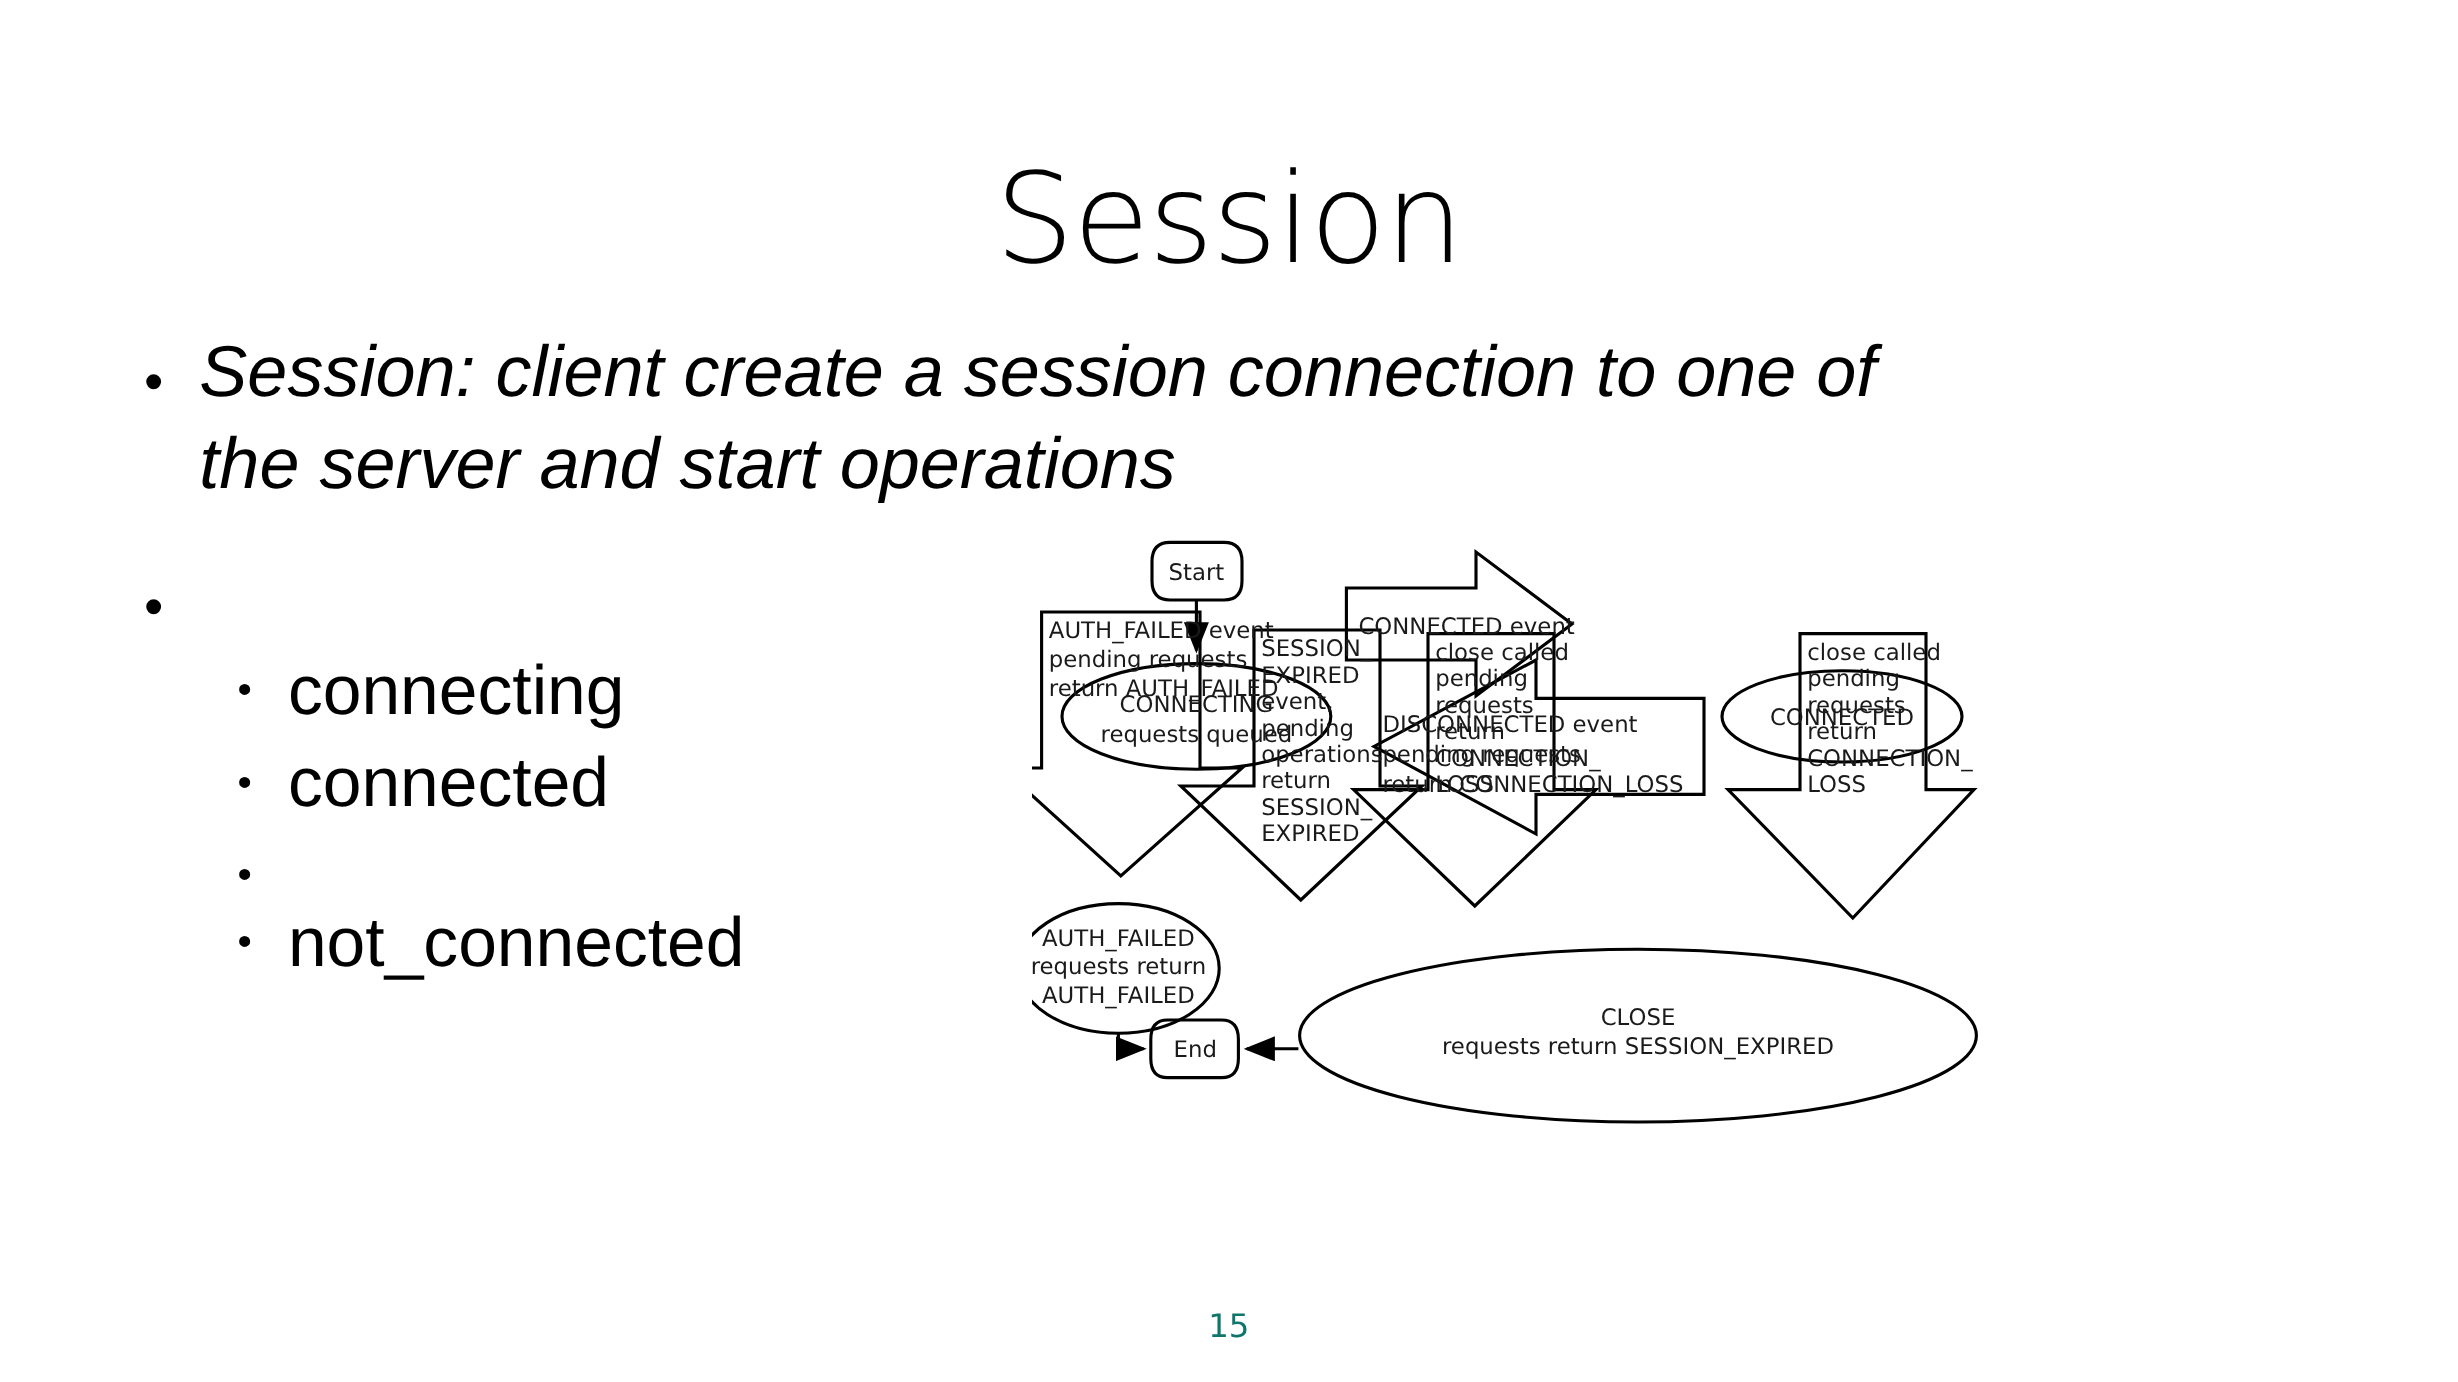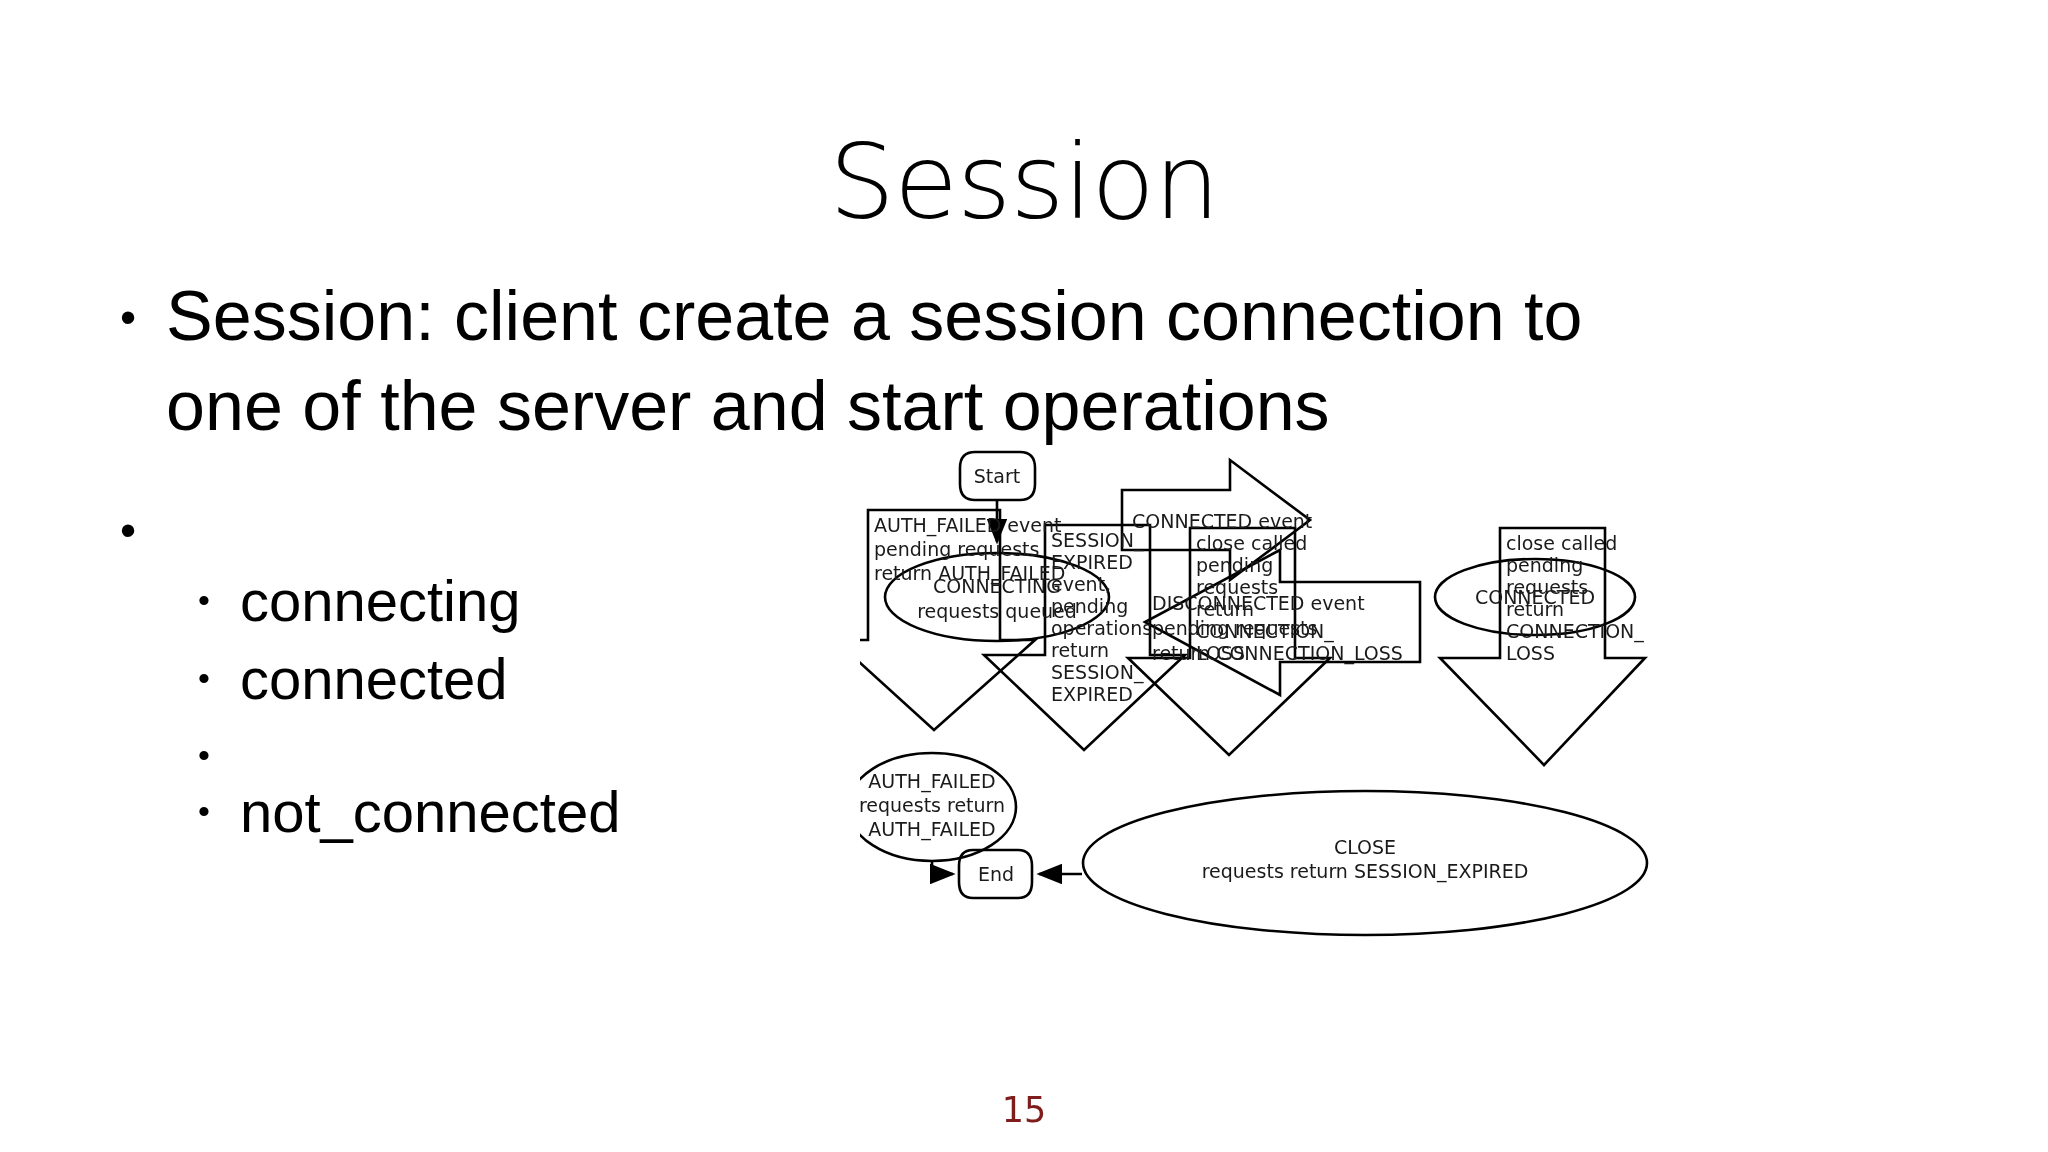--- a/index.html
+++ b/index.html
@@ -49,24 +49,25 @@
     font-size: 44px;
     line-height: 1;
     margin-right: 30px;
     color: #000;
   }
   .bullet-l1 .bullet-dot { font-size: 46px; padding-top: 22px; }
   .bullet-l2 .bullet-dot { font-size: 34px; padding-top: 20px; }
 
   .bullet-text-l1 {
     font-family: "Liberation Sans", sans-serif;
-    font-size: 70px;
+    font-size: 60px;
     font-weight: 400;
     line-height: 1.28;
     max-width: 1460px;
+    font-style: italic;
   }
   .bullet-text-l2 {
     font-family: "Liberation Sans", sans-serif;
     font-size: 58px;
     font-weight: 400;
     line-height: 1.30;
   }
   .bullet-l1 { margin-bottom: 10px; }
   .sub-list { margin-left: 78px; margin-top: 6px; }
   .bullet-l2 { margin-bottom: 2px; }
@@ -87,22 +88,22 @@
   }
 
   
   .page-number {
     position: absolute;
     left: 0;
     top: 1090px;
     width: 2048px;
     text-align: center;
     font-family: "DejaVu Sans", sans-serif;
-    font-size: 35px;
-    color: #7f1d1d;
+    font-size: 27px;
+    color: #0f766e;
   }
 </style>
 </head>
 <body>
 
 <div class="slide-title">Session</div>
 
 <div class="body-area">
 
   <div class="bullet-row bullet-l1">

